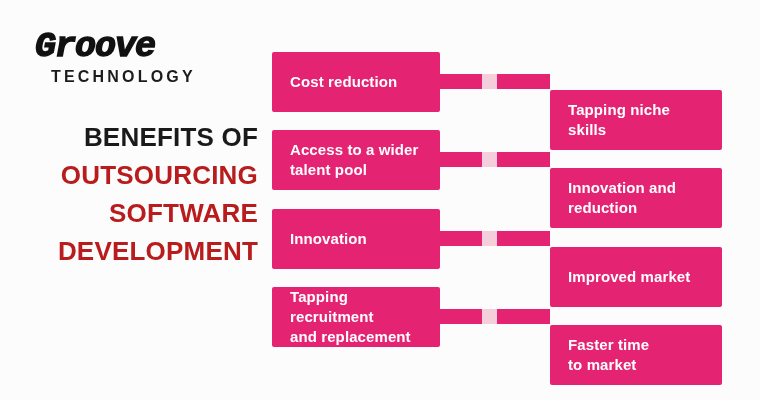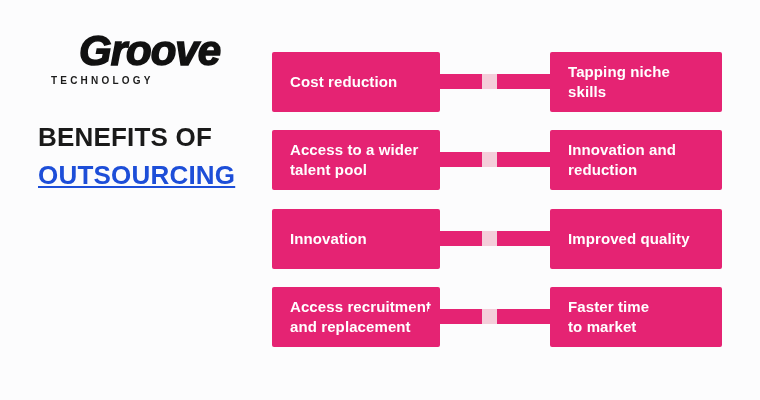--- a/index.html
+++ b/index.html
@@ -12,70 +12,69 @@
   .canvas {
     position: relative;
     width: 760px;
     height: 400px;
     background: #fcfcfd;
   }
 
   
   .logo { position: absolute; left: 35px; top: 30px; width: 130px; color: #111111; }
   .logo-brand {
-    font-family: Liberation Sans, sans-serif;
+    font-family: Liberation Mono, monospace;
     font-style: italic;
     font-weight: 900;
-    font-size: 42px;
+    font-size: 35px;
     letter-spacing: -1px;
     line-height: 1;
-    margin-left: 44px;
     -webkit-text-stroke: 1.5px #111111;
   }
   .logo-sub {
-    font-size: 10px;
+    font-size: 16px;
     font-weight: 600;
     letter-spacing: 3.2px;
     margin-top: 3px;
     margin-left: 16px;
     color: #1c1c1c;
   }
 
   
-  .title { position: absolute; left: 38px; top: 118px; width: 220px; }
+  .title { position: absolute; left: 38px; top: 118px; width: 220px; text-align: right; }
   .title-line {
     font-size: 26px;
     font-weight: 800;
     line-height: 38px;
     letter-spacing: 0.2px;
     white-space: nowrap;
   }
   .title-line.black { color: #1a1a1a; }
-  .title-line.pink { color: #1d4ed8; text-decoration: underline; }
+  .title-line.pink { color: #b91c1c; }
 
   
   .row { position: absolute; left: 260px; height: 60px; }
   .row-1 { top: 52px; }
   .row-2 { top: 130px; }
   .row-3 { top: 209px; }
   .row-4 { top: 287px; }
 
   .benefit-box {
     position: absolute;
     top: 0;
     height: 60px;
     background: #e52373;
     border-radius: 2px;
     display: flex;
     align-items: center;
     padding-left: 18px;
     padding-right: 8px;
   }
   .box-left { left: 12px; width: 168px; }
-  .box-right { left: 290px; width: 172px; }
+  .box-right { left: 290px; width: 172px; margin-top: 38px; }
   .benefit-label {
     color: #ffffff;
     font-size: 15px;
     font-weight: 700;
     line-height: 20px;
     white-space: pre-line;
     letter-spacing: 0.1px;
   }
 
   .connector {
@@ -101,20 +100,22 @@
 <div class="canvas">
 
   <div class="logo">
     <div class="logo-brand">Groove</div>
     <div class="logo-sub">TECHNOLOGY</div>
   </div>
 
   <div class="title">
     <div class="title-line black">BENEFITS OF</div>
     <div class="title-line pink">OUTSOURCING</div>
+    <div class="title-line pink">SOFTWARE</div>
+    <div class="title-line pink">DEVELOPMENT</div>
   </div>
 
   <div class="row row-1">
     <div class="benefit-box box-left">
       <span class="benefit-label">Cost reduction</span>
     </div>
     <div class="connector">
       <div class="connector-segment"></div>
     </div>
     <div class="benefit-box box-right">
@@ -138,27 +139,27 @@
   </div>
 
   <div class="row row-3">
     <div class="benefit-box box-left">
       <span class="benefit-label">Innovation</span>
     </div>
     <div class="connector">
       <div class="connector-segment"></div>
     </div>
     <div class="benefit-box box-right">
-      <span class="benefit-label">Improved quality</span>
+      <span class="benefit-label">Improved market</span>
     </div>
   </div>
 
   <div class="row row-4">
     <div class="benefit-box box-left">
-      <span class="benefit-label">Access recruitment
+      <span class="benefit-label">Tapping recruitment
 and replacement</span>
     </div>
     <div class="connector">
       <div class="connector-segment"></div>
     </div>
     <div class="benefit-box box-right">
       <span class="benefit-label">Faster time
 to market</span>
     </div>
   </div>

